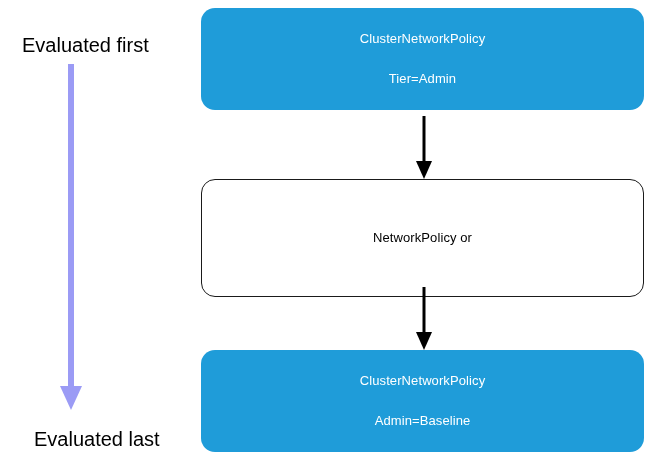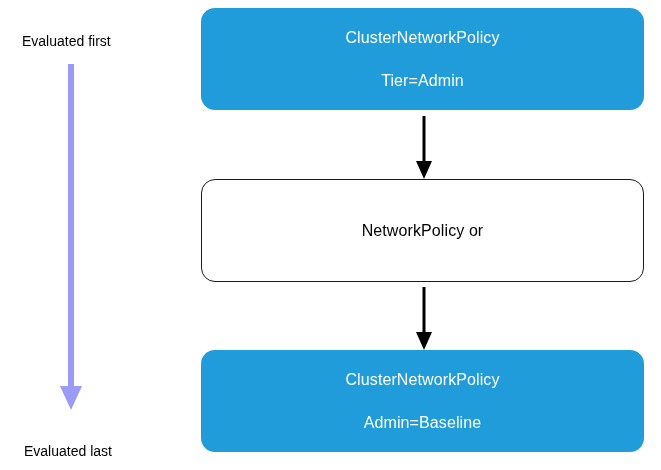--- a/index.html
+++ b/index.html
@@ -32,29 +32,29 @@
   .node-blue {
     background: #1f9cd9;
     color: #ffffff;
   }
   .node-white {
     background: #ffffff;
     color: #000000;
     border: 1.5px solid #1a1a1a;
   }
   .node-line {
-    font-size: 16px;
+    font-size: 13px;
     line-height: 1.2;
     letter-spacing: 0.1px;
     white-space: pre;
   }
   .node-blue .node-line-primary { margin-bottom: 24px; }
 
   #node-admin    { left: 201px; top: 8px;   width: 443px; height: 102px; }
-  #node-middle   { left: 201px; top: 179px; width: 443px; height: 103px; }
+  #node-middle   { left: 201px; top: 179px; width: 443px; height: 118px; }
   #node-baseline { left: 201px; top: 350px; width: 443px; height: 102px; }
 
   
   .connector {
     position: absolute;
     left: 405px;
     width: 38px;
   }
   #connector-admin-to-middle  { top: 116px; height: 64px; }
   #connector-middle-to-baseline { top: 287px; height: 64px; }
@@ -64,27 +64,27 @@
     position: absolute;
     left: 52px;
     top: 64px;
     width: 38px;
     height: 348px;
   }
 
   
   .axis-label {
     position: absolute;
-    font-size: 14px;
+    font-size: 20px;
     color: #000000;
     line-height: 1.2;
     white-space: pre;
   }
   #label-first { left: 22px; top: 33px; }
-  #label-last  { left: 24px; top: 427px; margin-top: 16px; }
+  #label-last  { left: 34px; top: 427px; }
 </style>
 </head>
 <body>
 
 <div id="canvas">
 
   <div class="axis-label" id="label-first">Evaluated first</div>
 
   <svg id="order-axis" viewBox="0 0 38 348">
     <line x1="19" y1="0" x2="19" y2="328" stroke="#9b9bf5" stroke-width="6"></line>

